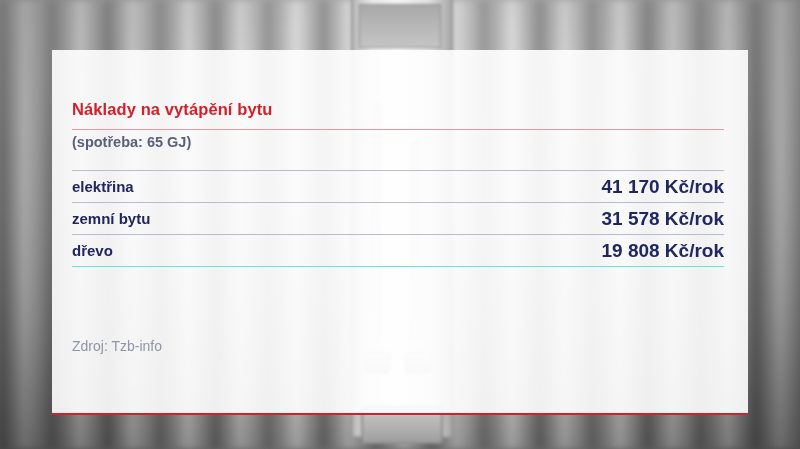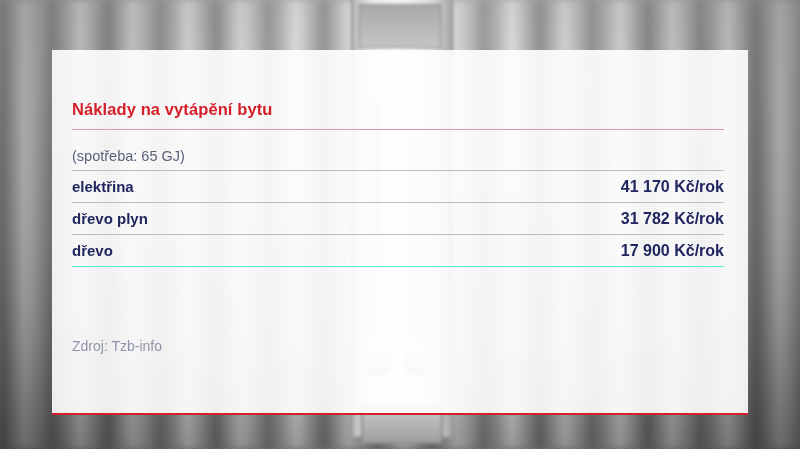--- a/index.html
+++ b/index.html
@@ -143,23 +143,23 @@
     left: 0;
     right: 4px;
     top: 79px;
     height: 1px;
     background: #e39aa6;
   }
 
   .panel-subtitle {
     position: absolute;
     left: 0;
-    top: 98px;
+    top: 84px;
     font-size: 14.5px;
-    font-weight: normal;
+    font-weight: bold;
     color: #5b6079;
     white-space: nowrap;
   }
 
   
   .table {
     position: absolute;
     left: 0;
     right: 4px;
     top: 120px;
@@ -175,21 +175,21 @@
   .row:last-of-type {
     border-bottom: 1px solid #5eead4;
   }
   .row-label {
     font-size: 15px;
     font-weight: bold;
     color: #20265e;
     white-space: nowrap;
   }
   .row-value {
-    font-size: 16px;
+    font-size: 19px;
     font-weight: bold;
     color: #20265e;
     white-space: nowrap;
     text-align: right;
   }
 
   .source {
     position: absolute;
     left: 0;
     top: 288px;
@@ -227,29 +227,29 @@
       <div class="panel-subtitle">(spotřeba: 65 GJ)</div>
 
       <div class="table">
 
         <div class="row">
           <span class="row-label">elektřina</span>
           <span class="row-value">41 170 Kč/rok</span>
         </div>
 
         <div class="row">
-          <span class="row-label">dřevo plyn</span>
-          <span class="row-value">31 782 Kč/rok</span>
+          <span class="row-label">zemní bytu</span>
+          <span class="row-value">31 578 Kč/rok</span>
         </div>
 
 
 
         <div class="row">
           <span class="row-label">dřevo</span>
-          <span class="row-value">17 900 Kč/rok</span>
+          <span class="row-value">19 808 Kč/rok</span>
         </div>
 
       </div>
 
       <div class="source">Zdroj: Tzb-info</div>
 
     </div>
   </div>
 
 </div>

